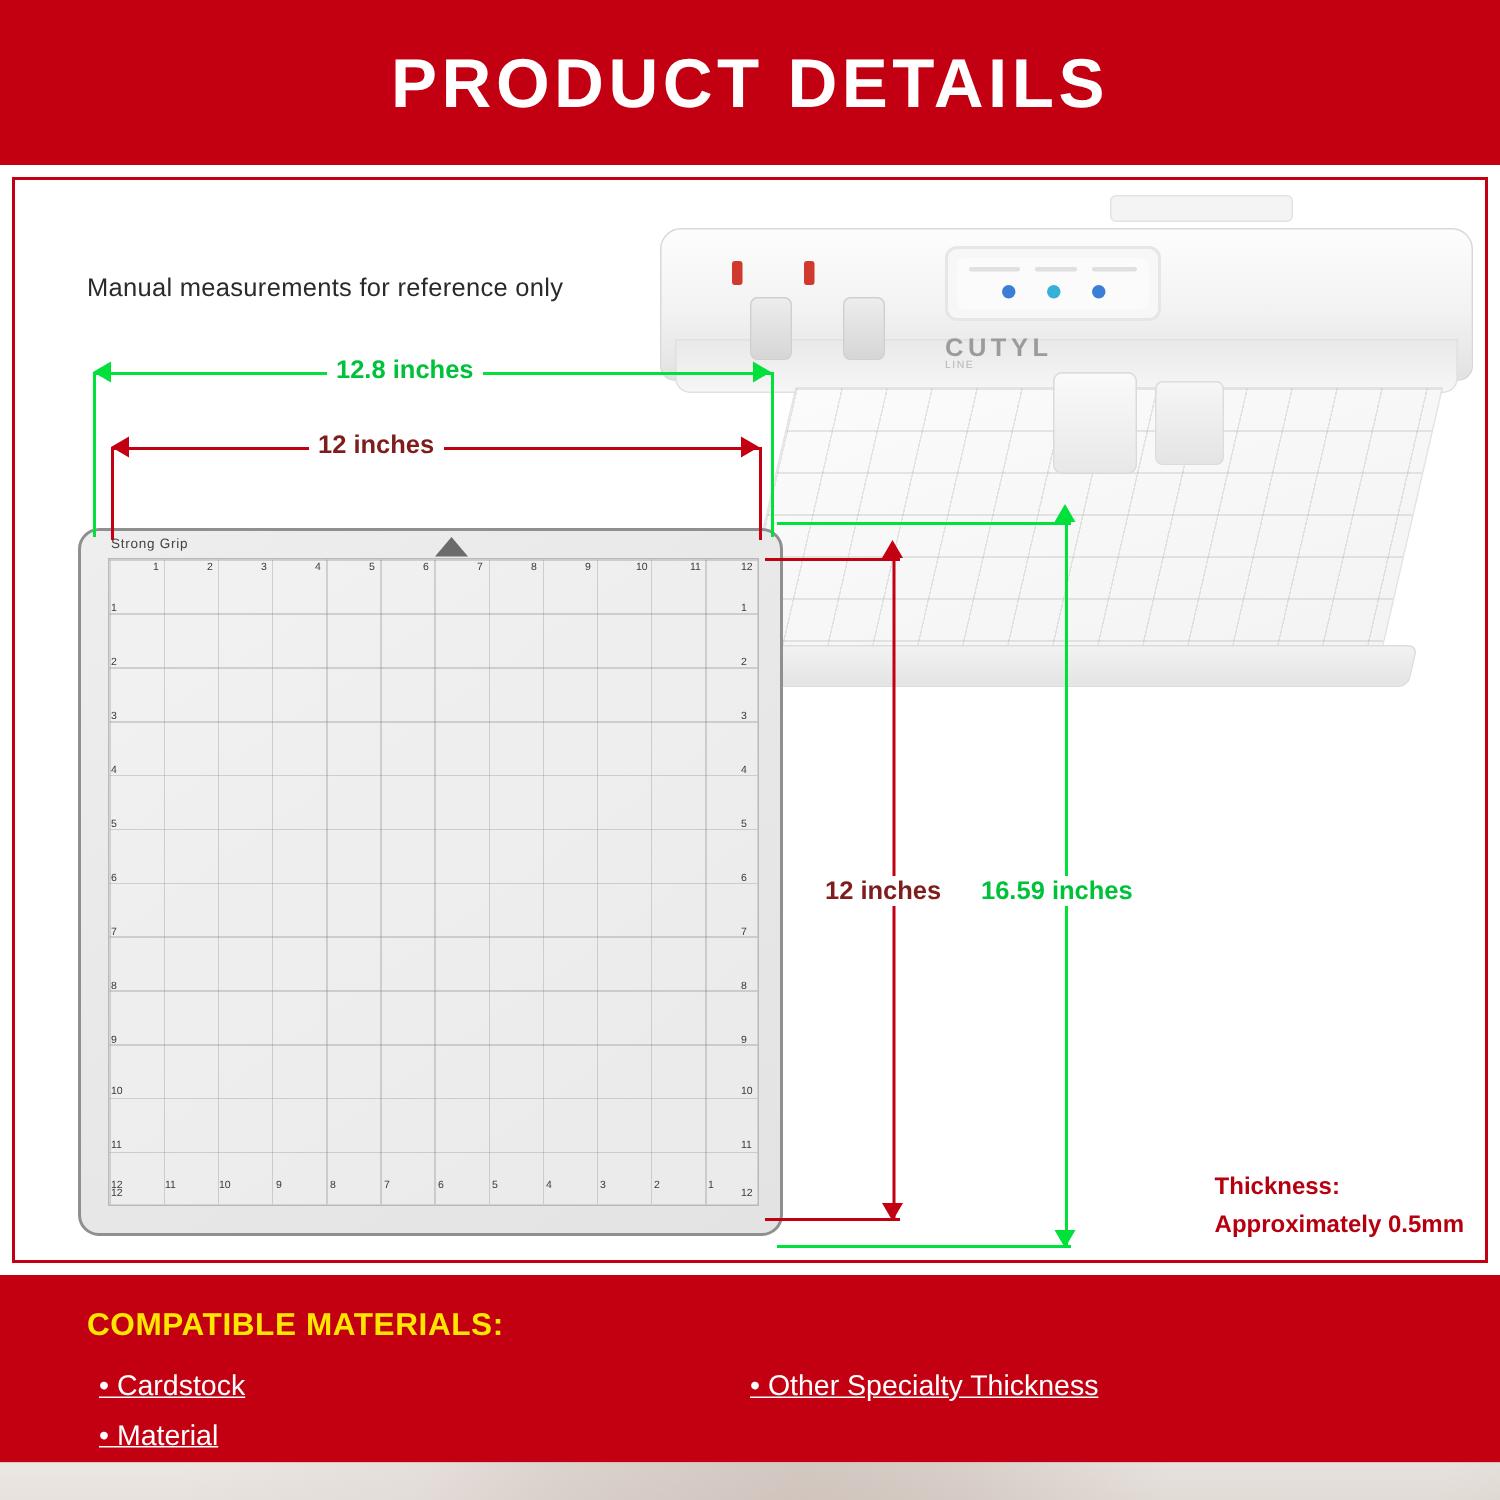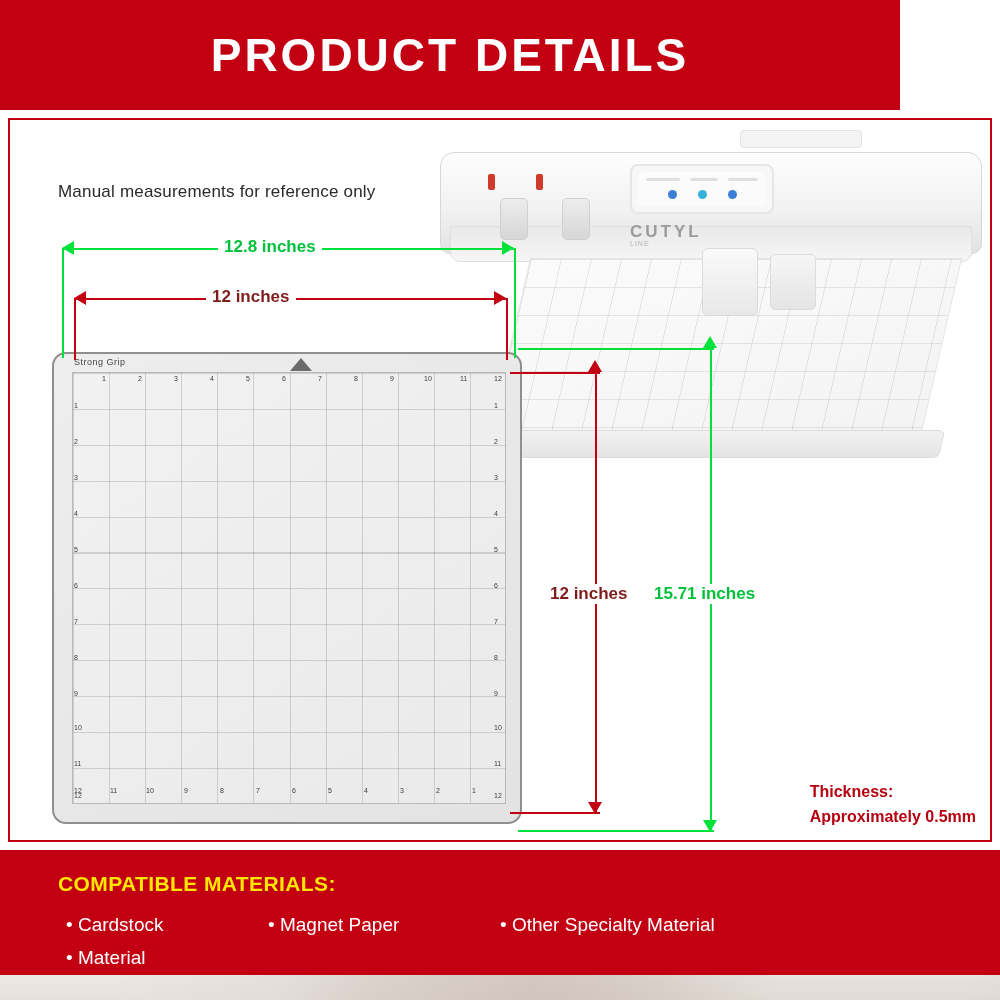--- a/index.html
+++ b/index.html
@@ -17,21 +17,21 @@
     position: relative;
     width: 1000px;
     height: 1000px;
     background: #ffffff;
   }
 
   
   .header {
     position: absolute;
     left: 0; top: 0;
-    width: 900px;
+    width: 1000px;
     height: 110px;
     background: #c20012;
     display: flex;
     align-items: center;
     justify-content: center;
   }
   .header-title {
     color: #ffffff;
     font-size: 46px;
     font-weight: bold;
@@ -345,21 +345,21 @@
     top: 58px;
     width: 900px;
     color: #ffffff;
     font-size: 19px;
     line-height: 1.75;
   }
   .mat-col { position: absolute; }
   .mat-col.c1 { left: 6px; }
   .mat-col.c2 { left: 208px; }
   .mat-col.c3 { left: 440px; }
-  .mat-item { white-space: nowrap; }
+  .mat-item { white-space: nowrap; text-decoration: underline; }
 
   .footer-strip {
     position: absolute;
     left: 0;
     top: 975px;
     width: 1000px;
     height: 25px;
     background: linear-gradient(180deg,#d8cfc8,#cfc4bb);
   }
   .strip-blur {
@@ -500,42 +500,41 @@
       <div class="arrow-d" style="left:578px; top:682px; border-left:7px solid transparent; border-right:7px solid transparent; border-top:12px solid #c20012;"></div>
       <div class="line-h red" style="left:500px; top:252px; width:90px; border-color:#c20012;"></div>
       <div class="line-h red" style="left:500px; top:692px; width:90px; border-color:#c20012;"></div>
       <div class="dim-label red-t" style="left:534px; top:464px;">12 inches</div>
 
       <div class="line-v green" style="left:700px; top:228px; height:482px; border-color:#00e13c;"></div>
       <div class="arrow-u" style="left:693px; top:216px; border-left:7px solid transparent; border-right:7px solid transparent; border-bottom:12px solid #00e13c;"></div>
       <div class="arrow-d" style="left:693px; top:700px; border-left:7px solid transparent; border-right:7px solid transparent; border-top:12px solid #00e13c;"></div>
       <div class="line-h green" style="left:508px; top:228px; width:196px; border-color:#00e13c;"></div>
       <div class="line-h green" style="left:508px; top:710px; width:196px; border-color:#00e13c;"></div>
-      <div class="dim-label green-t" style="left:638px; top:464px;">15.71 inches</div>
+      <div class="dim-label green-t" style="left:638px; top:464px;">16.59 inches</div>
 
       <div class="thickness">
         <div>Thickness:</div>
         <div>Approximately 0.5mm</div>
       </div>
 
     </div>
   </div>
 
   <div class="footer">
     <div class="footer-title">COMPATIBLE MATERIALS:</div>
     <div class="mat-list">
       <div class="mat-col c1">
         <div class="mat-item">• Cardstock</div>
         <div class="mat-item">• Material</div>
       </div>
       <div class="mat-col c2">
-        <div class="mat-item">• Magnet Paper</div>
       </div>
       <div class="mat-col c3">
-        <div class="mat-item">• Other Specialty Material</div>
+        <div class="mat-item">• Other Specialty Thickness</div>
       </div>
     </div>
   </div>
 
   <div class="footer-strip">
     <div class="strip-blur"></div>
   </div>
 
 </div>
 

